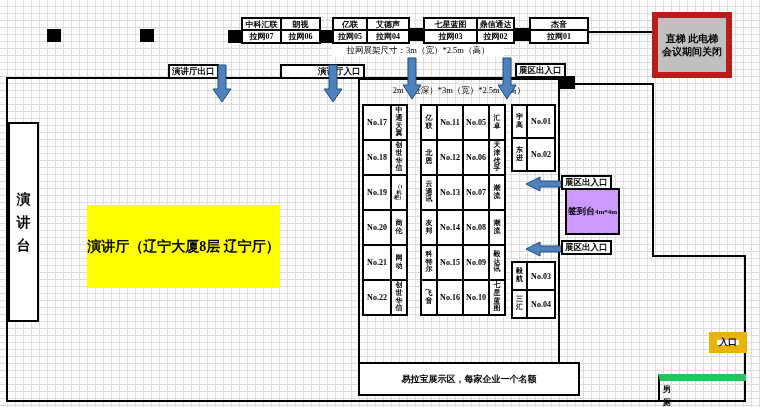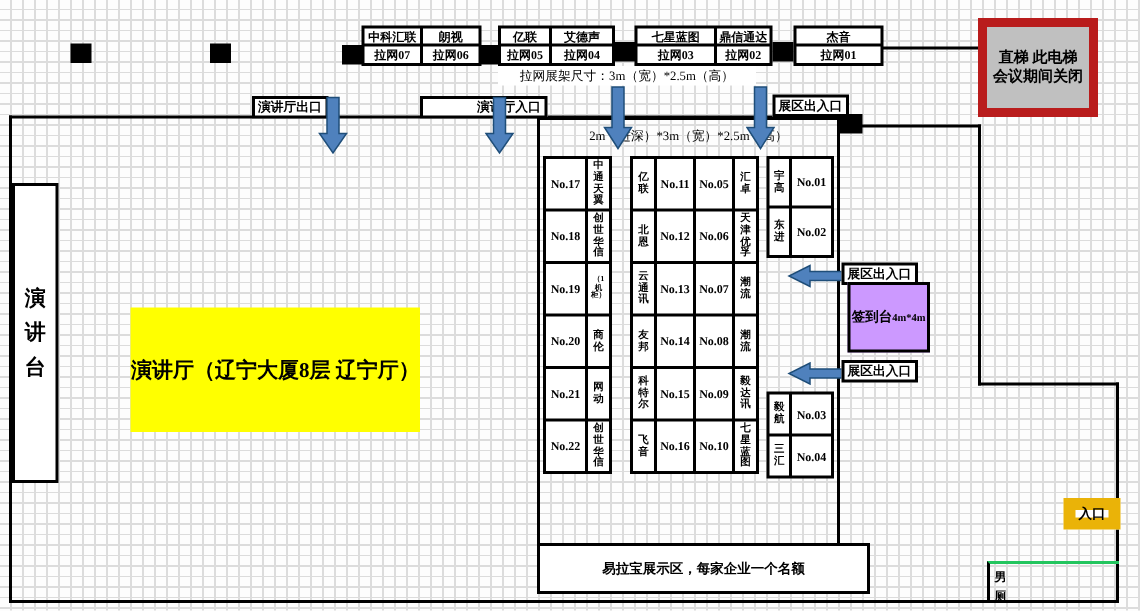--- a/index.html
+++ b/index.html
@@ -39,21 +39,21 @@
          box-sizing:border-box;background:#fff;display:flex;align-items:center;justify-content:center;
          font-weight:bold;font-size:9px;white-space:nowrap;}
   #signin{position:absolute;left:565px;top:188px;width:55px;height:47px;background:#cc99ff;
          border:2px solid #000;box-sizing:border-box;display:flex;flex-direction:row;
          align-items:center;justify-content:center;font-weight:bold;}
   #signin .l1{font-size:9px;} #signin .l2{font-size:7px;}
   #entrance-box{position:absolute;left:709px;top:332px;width:38px;height:21px;background:#fff;
          border:8px solid #eab308;box-sizing:border-box;display:flex;align-items:center;justify-content:center;
          font-weight:bold;font-size:9px;}
   #restroom{position:absolute;left:658px;top:374px;width:88px;height:28px;
-         border-top:2px solid #22c55e;border-left:2px solid #000;box-sizing:border-box;}
+         border-top:7px solid #22c55e;border-left:2px solid #000;box-sizing:border-box;}
   #restroom .vtxt{position:absolute;left:3px;top:2px;width:9px;font-size:8px;line-height:13px;
          font-weight:bold;word-break:break-all;}
 </style>
 </head>
 <body>
 
 <div class="pillar" style="left:47px;top:29px"></div>
 <div class="pillar" style="left:140px;top:29px"></div>
 <div class="pillar" style="left:228px;top:30px"></div>
 <div class="pillar" style="left:319px;top:30px"></div>

